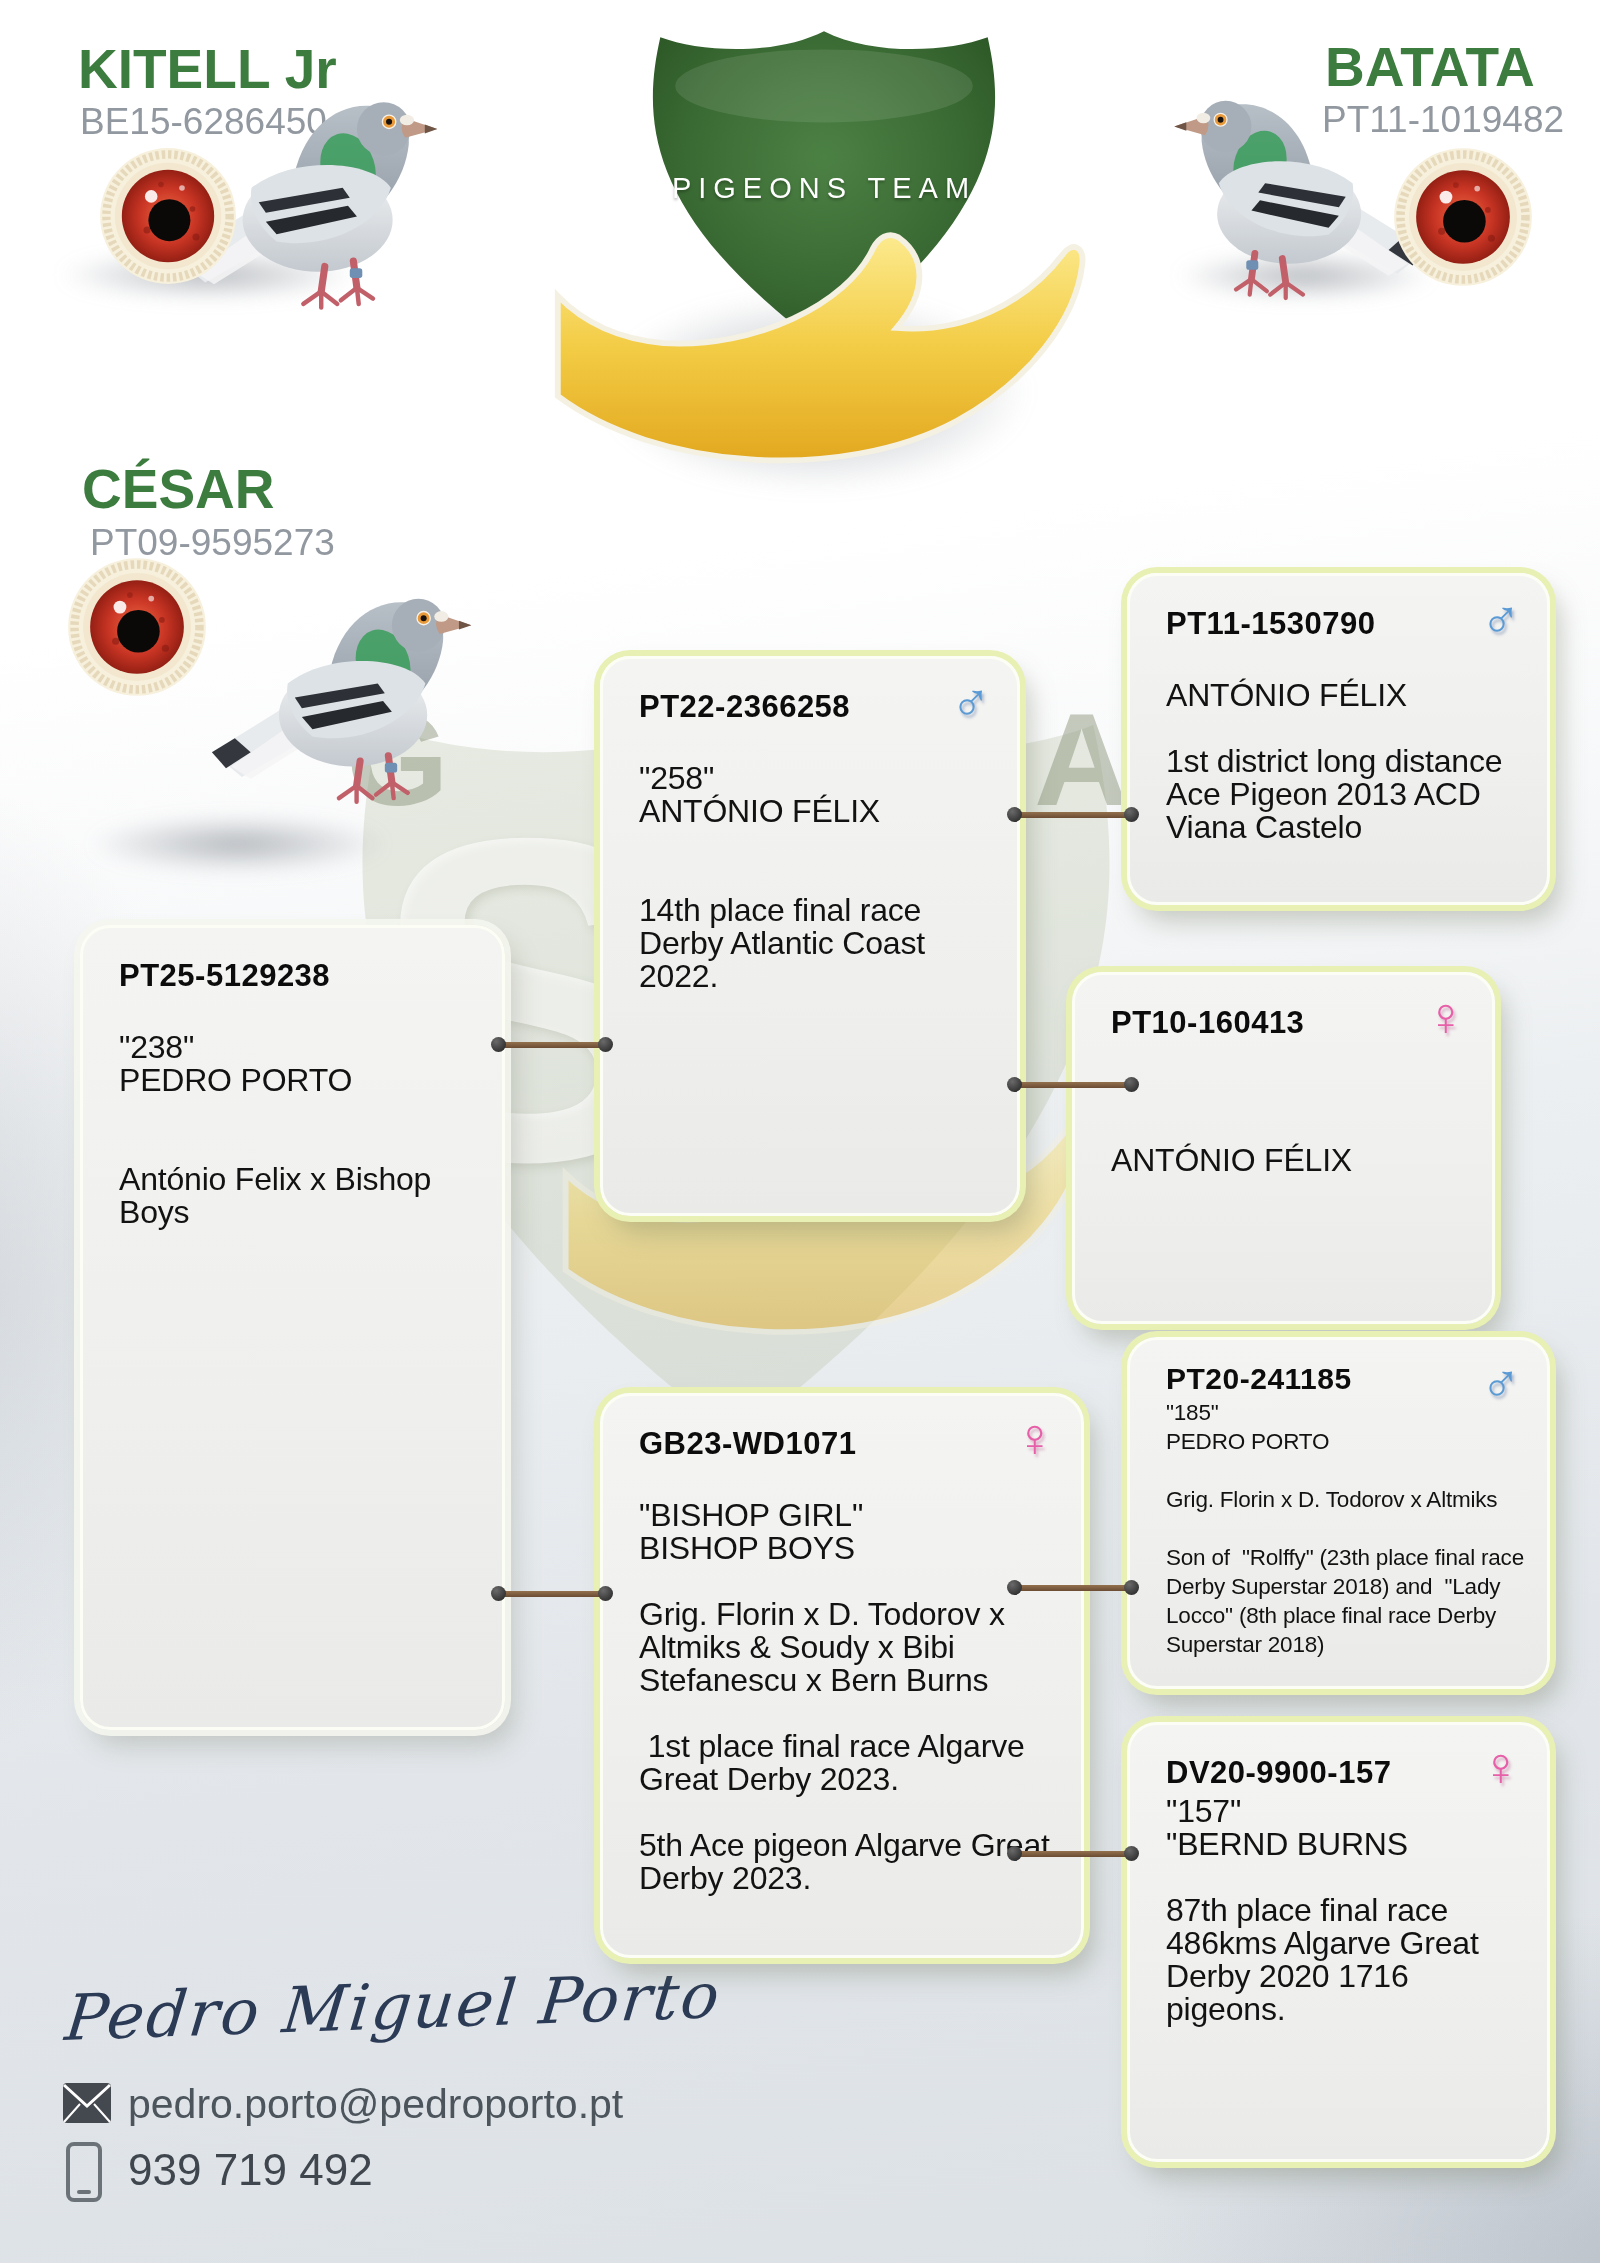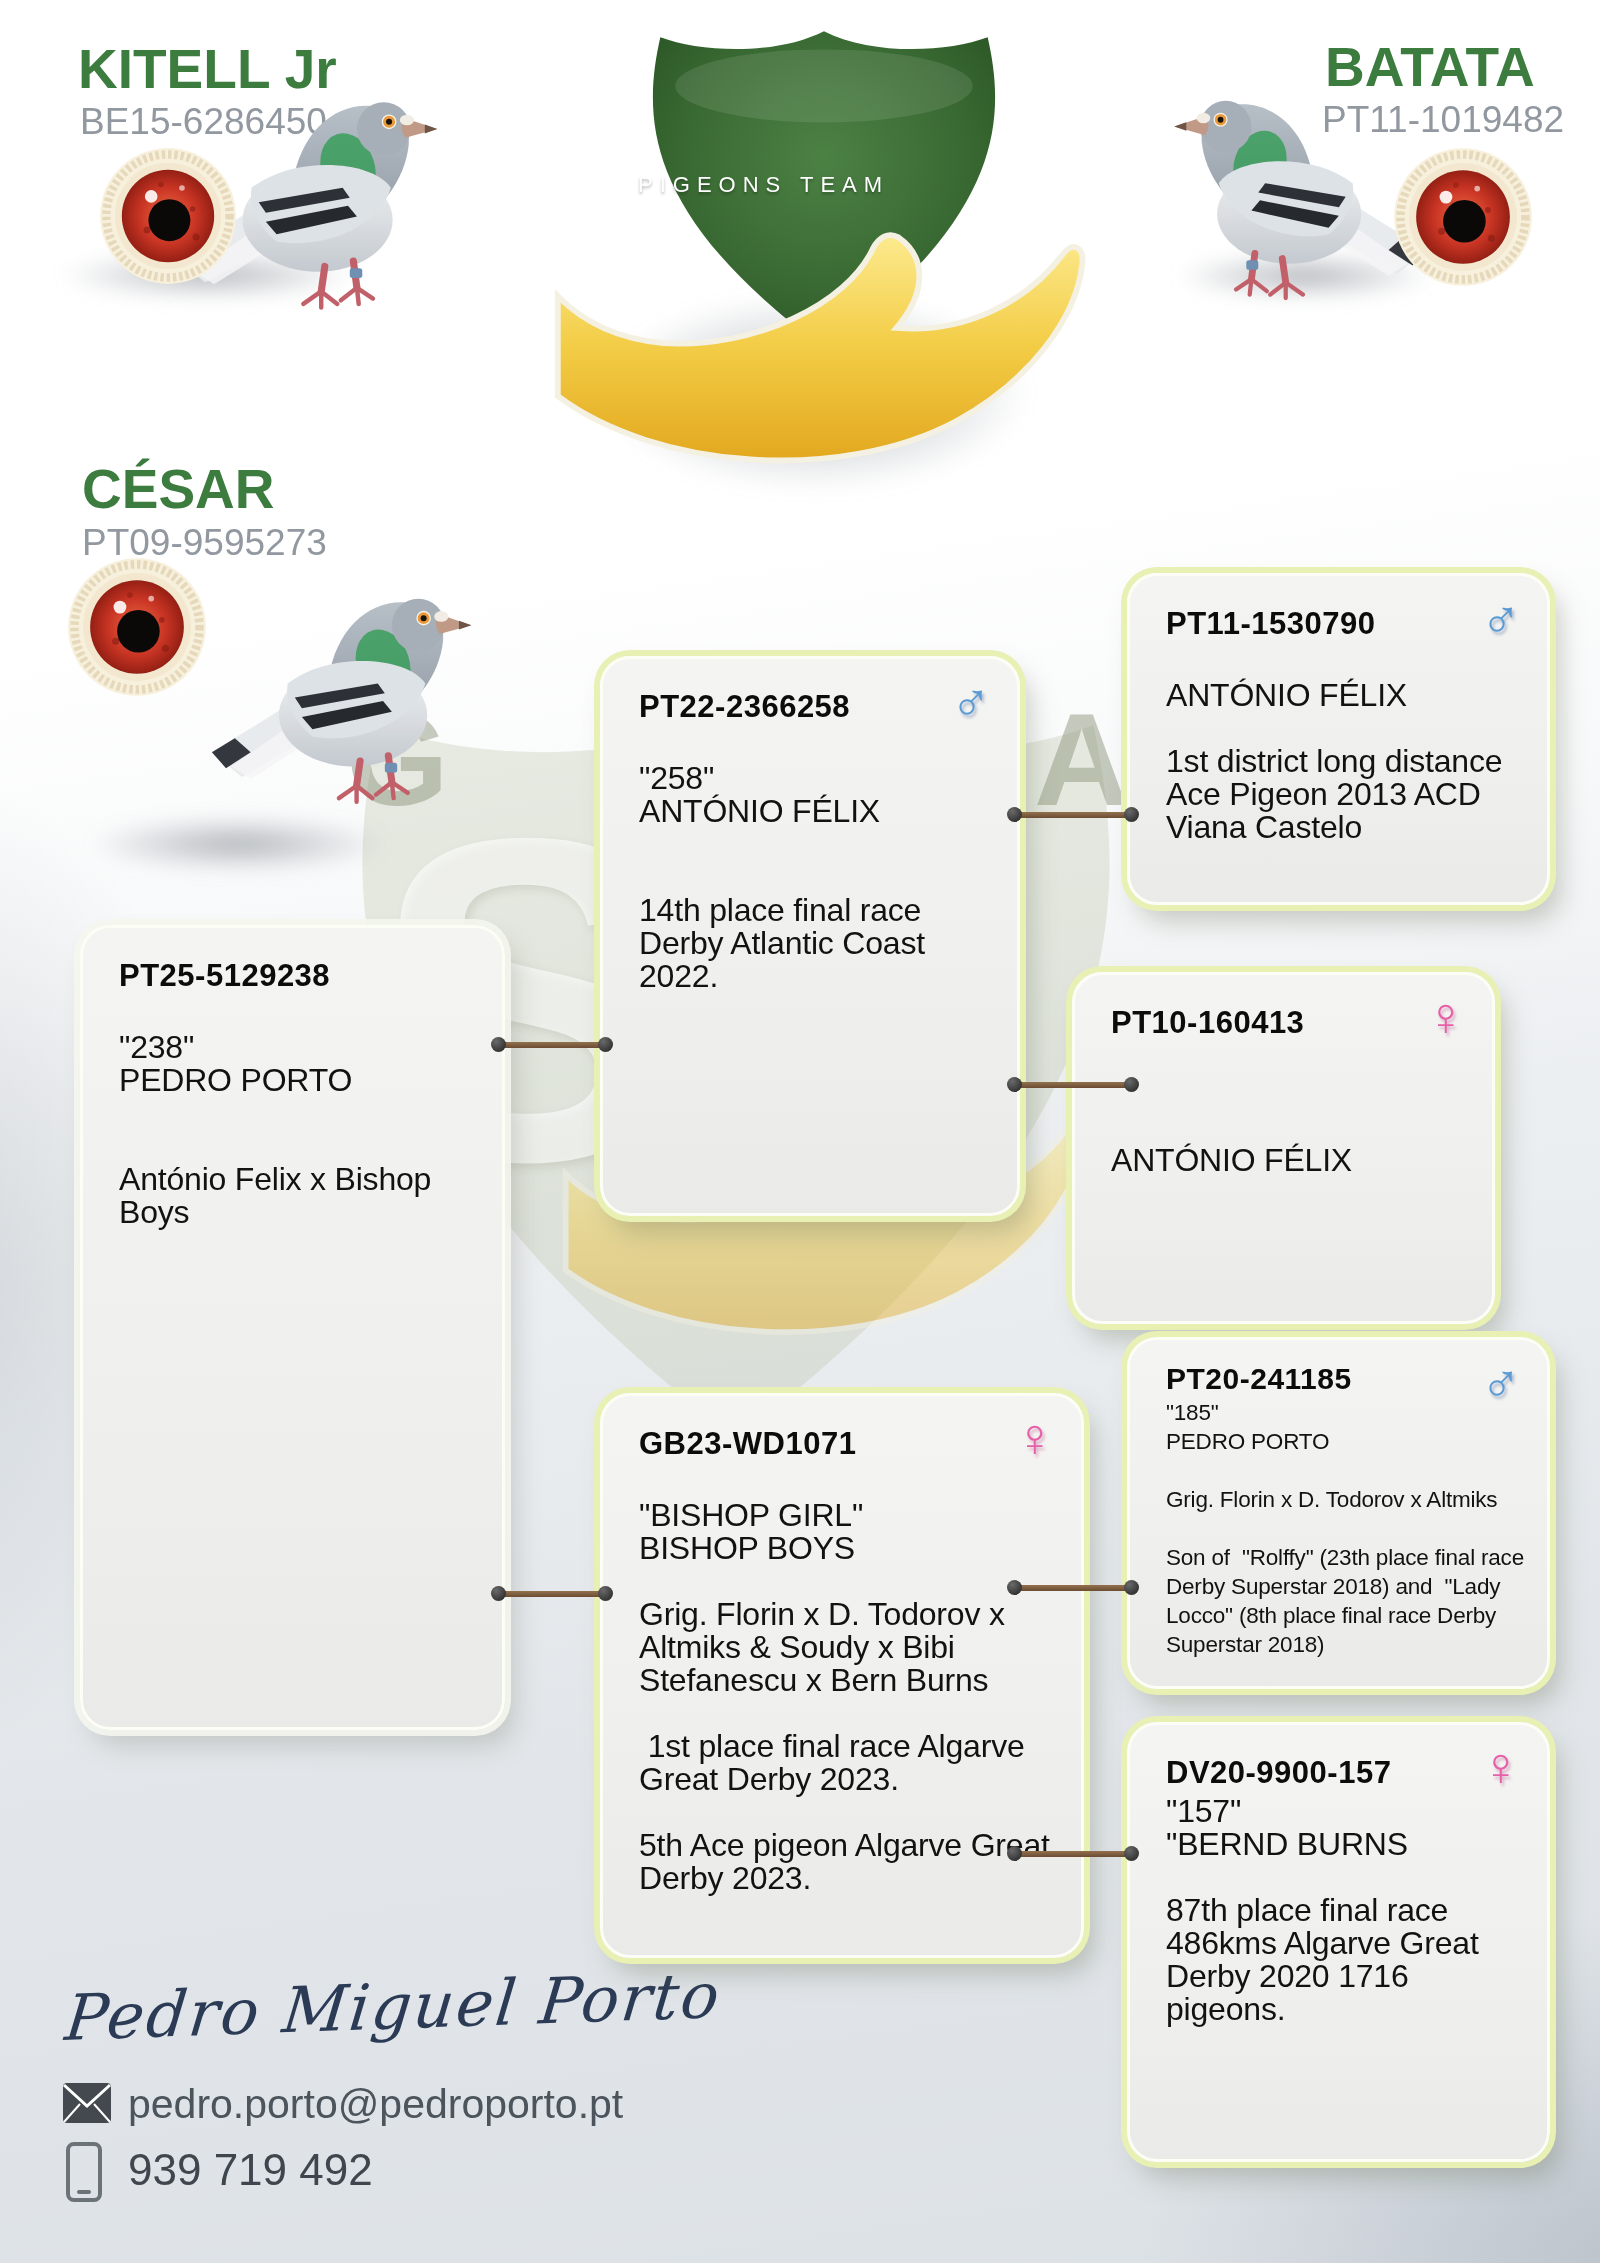--- a/index.html
+++ b/index.html
@@ -14,21 +14,21 @@
       radial-gradient(ellipse 420px 700px at -4% 56%, rgba(150,158,168,.30), rgba(150,158,168,0) 70%),
       linear-gradient(172deg,#ffffff 0%,#ffffff 26%,#f7f8f9 40%,#eceff1 52%,#e9edf0 58%,#e2e6ea 74%,#dce1e6 100%);
   }
   .abs{position:absolute;}
   
   .bird-name{font-size:55px;font-weight:700;color:#3c7c3e;letter-spacing:0px;line-height:1;}
   .bird-ring{font-size:37px;color:#9298a0;line-height:1;}
   .soft-shadow{border-radius:50%;filter:blur(9px);background:radial-gradient(closest-side, rgba(120,127,136,.55), rgba(120,127,136,0));}
   
   .logo-title{font-size:67px;font-weight:700;color:#ffffff;text-align:center;letter-spacing:1px;text-shadow:0 3px 4px rgba(0,0,0,.35);}
-  .logo-sub{font-size:22px;color:#ffffff;text-align:left;letter-spacing:7px;text-shadow:0 2px 3px rgba(0,0,0,.3);}
+  .logo-sub{font-size:29px;color:#ffffff;text-align:center;letter-spacing:7px;text-shadow:0 2px 3px rgba(0,0,0,.3);}
   
   .wm-letter{font-weight:700;color:rgba(142,152,126,.5);line-height:1;}
   .wm-bigS{font-size:460px;font-weight:700;color:rgba(255,255,255,.62);line-height:1;text-shadow:4px 4px 8px rgba(150,155,130,.25);}
   
   .pbox{position:absolute;box-sizing:border-box;border-radius:30px;overflow:hidden;z-index:3;
     background:linear-gradient(180deg,#f4f4f2 0%,#efefed 60%,#eaeae8 100%);
     border:3px solid #fcfdf4;
     box-shadow:0 0 0 6px #e9f0b4, 10px 16px 26px rgba(110,118,92,.35);}
   .pbox.plain{box-shadow:0 0 0 6px rgba(244,246,238,.9), 10px 16px 26px rgba(120,126,110,.30);}
   .pbox h2{margin:0;padding:30px 34px 0 36px;font-size:31px;font-weight:700;color:#0c0c0c;letter-spacing:.5px;}
@@ -167,21 +167,21 @@
   <div class="abs soft-shadow" style="left:600px;top:292px;width:430px;height:200px;"></div>
   <svg class="abs" style="left:638px;top:22px;width:372px;height:335px;">
       <use href="#sym-shield"></use>
     </svg>
   <div class="abs logo-sub" style="left:638px;top:172px;width:372px;">PIGEONS TEAM</div>
   <svg class="abs" style="left:548px;top:190px;width:548px;height:312px;">
       <use href="#sym-swoosh"></use>
     </svg>
 
   <div class="abs bird-name" style="left:82px;top:462px;">CÉSAR</div>
-  <div class="abs bird-ring" style="left:82px;top:524px;">PT09-9595273</div>
+  <div class="abs bird-ring" style="left:90px;top:524px;">PT09-9595273</div>
   <div class="abs soft-shadow" style="left:88px;top:816px;width:300px;height:56px;"></div>
   <svg class="abs" style="left:196px;top:498px;width:300px;height:385px;" preserveAspectRatio="none">
       <use href="#sym-pigeon"></use>
     </svg>
   <svg class="abs" style="left:66px;top:556px;width:142px;height:142px;">
       <use href="#sym-eye"></use>
     </svg>
 
   <div class="connector" style="left:496px;top:1042px;width:112px;"></div>
   <div class="connector" style="left:496px;top:1591px;width:112px;"></div>

